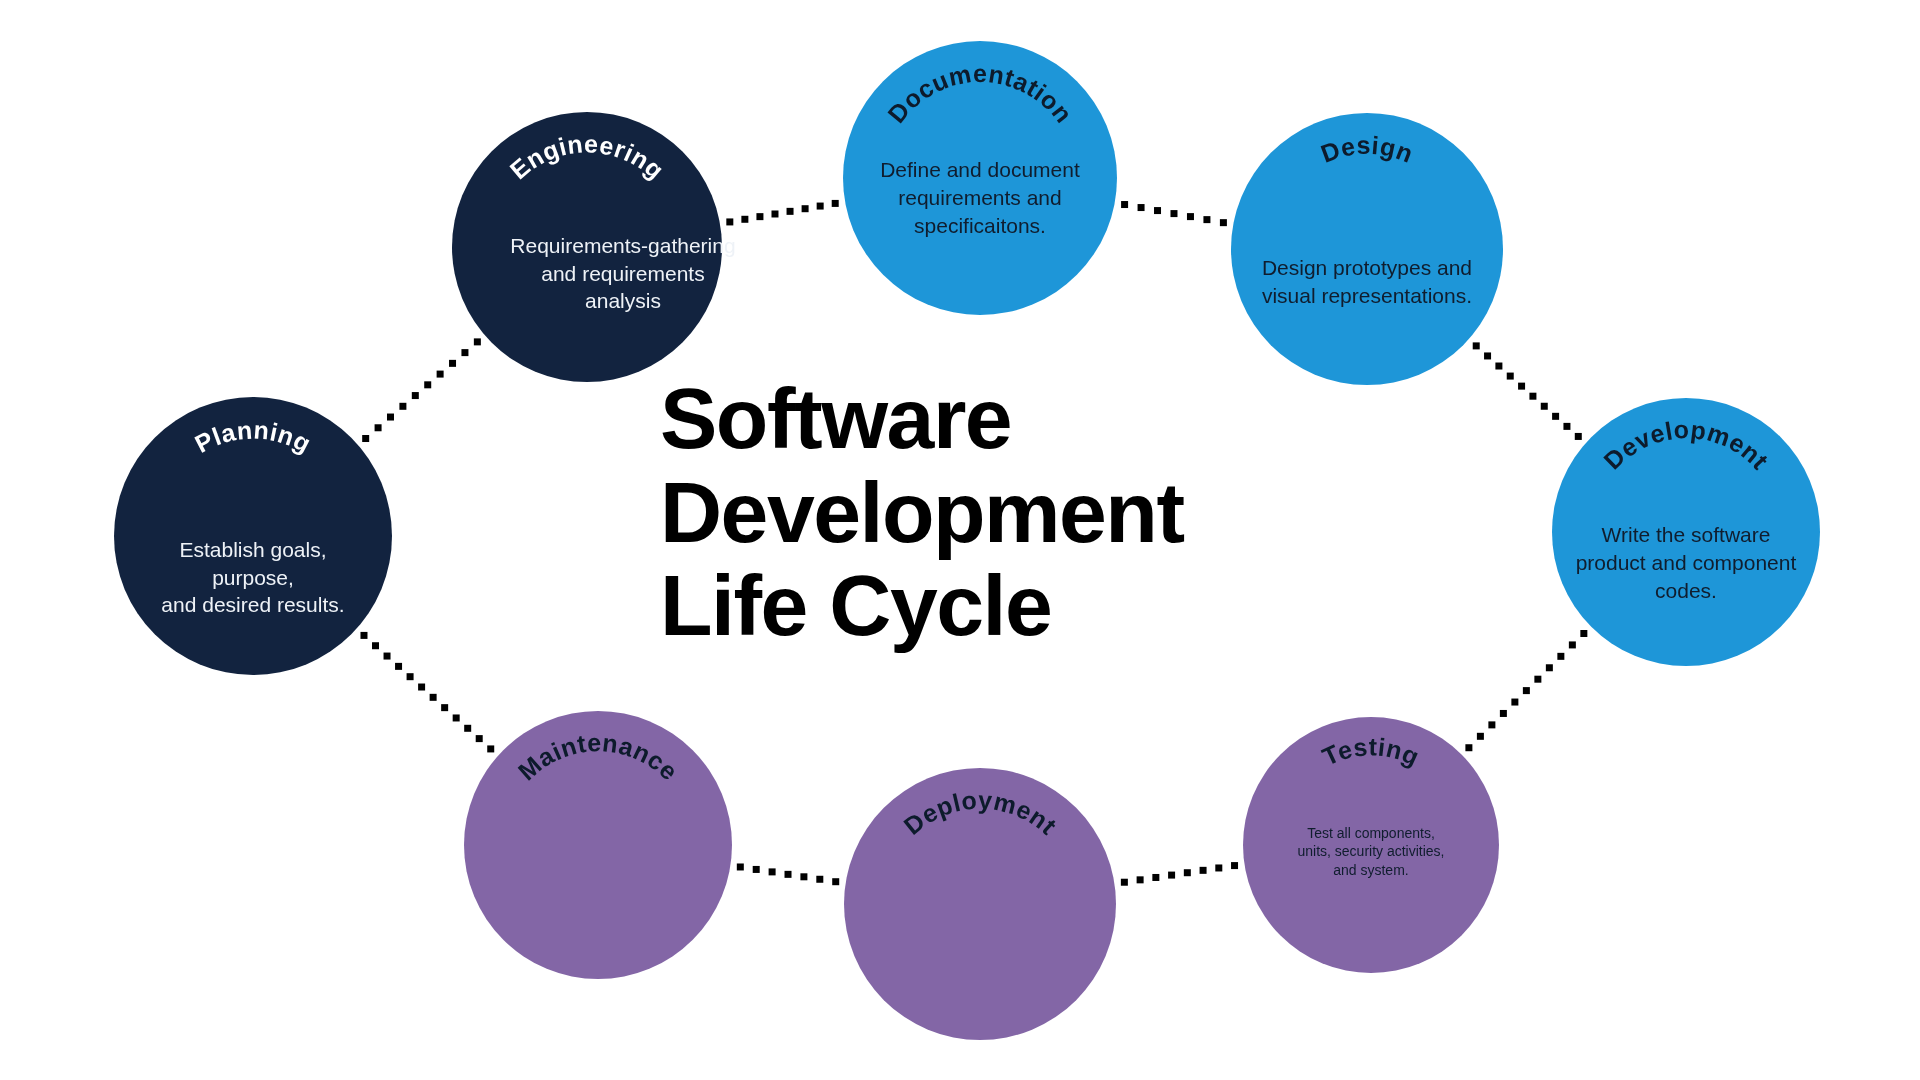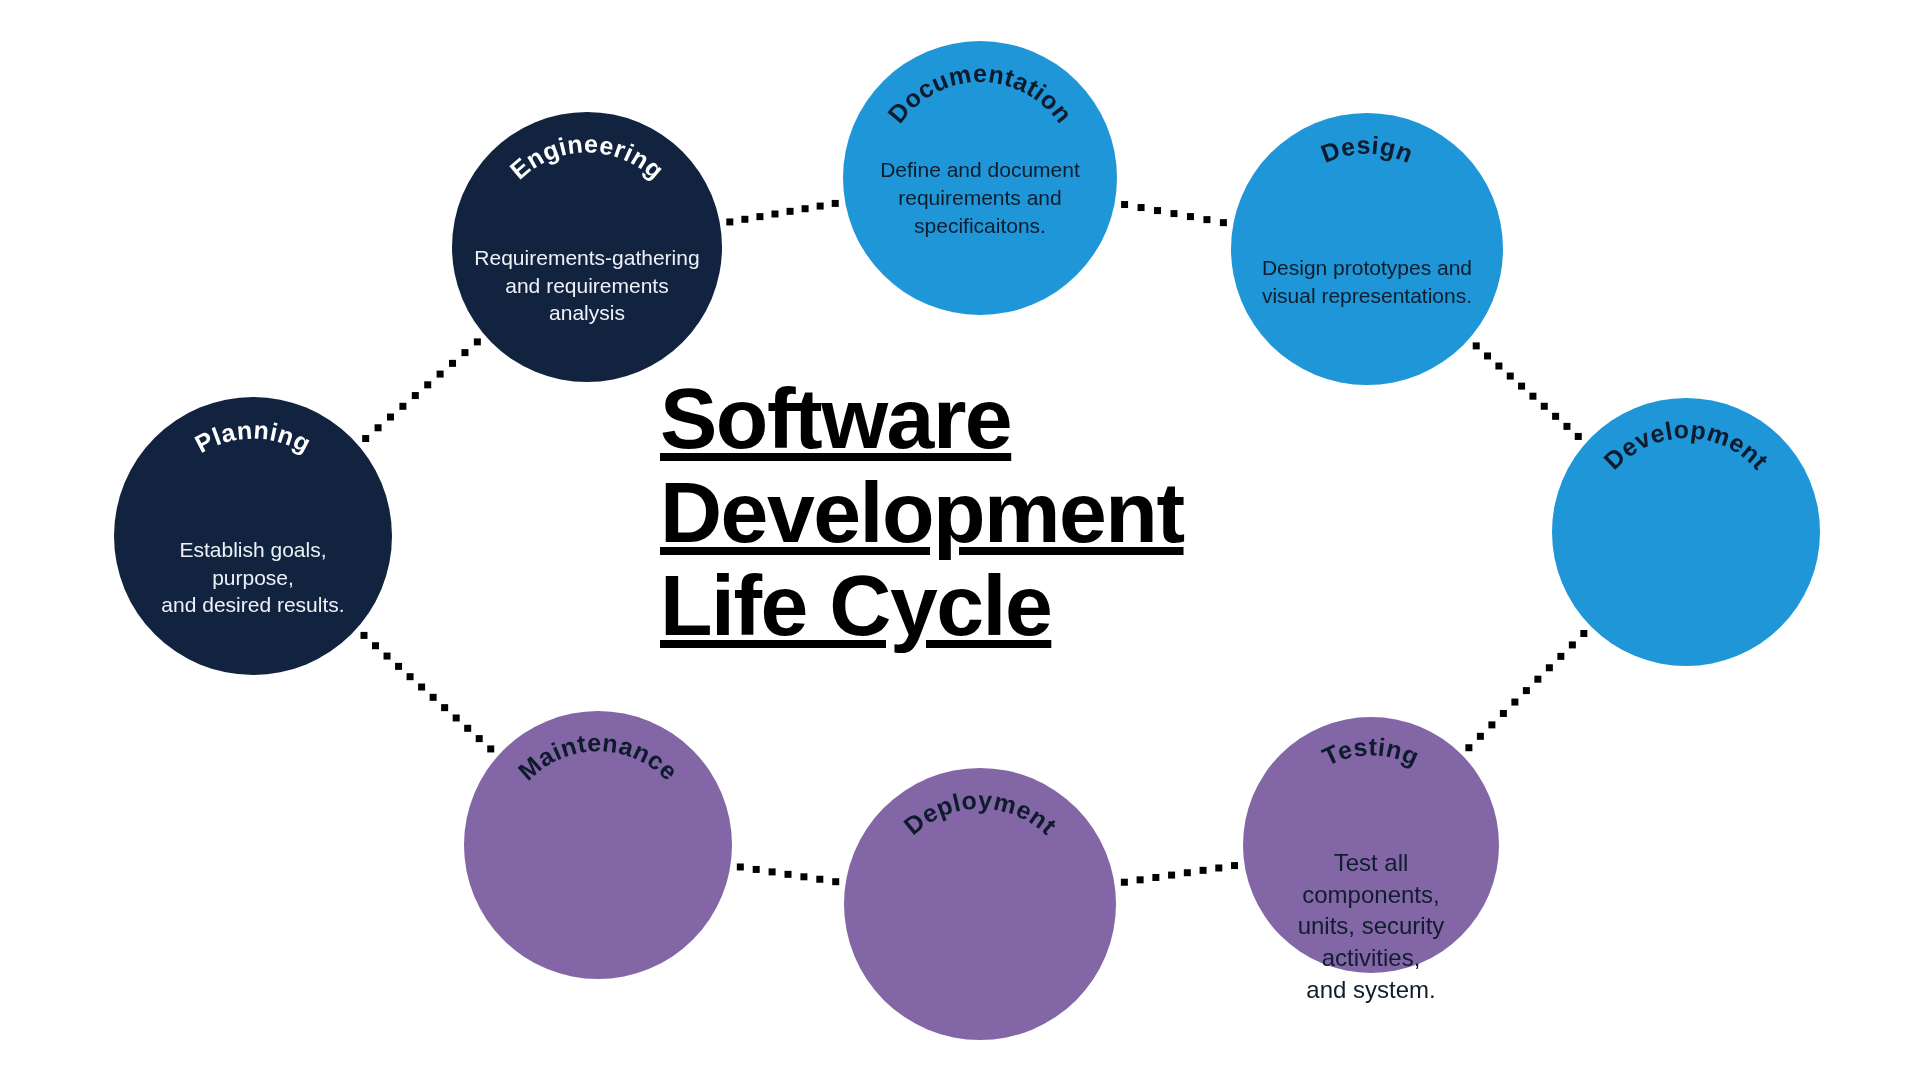--- a/index.html
+++ b/index.html
@@ -176,21 +176,21 @@
         <div class="node-body" style="font-size: 21px; top: 139px;">Establish goals, purpose,
 and desired results.</div>
       </div>
       <div class="node theme-navy ink-light" style="left: 452px; top: 112px; width: 270px; height: 270px;">
         <svg class="node-arc" viewBox="0 0 270 270">
           <defs>
             <path id="arc-engineering-1" d="M 40.5 135 A 94.5 94.5 0 0 1 229.5 135" fill="none"></path>
           </defs>
           <text class="arc-text" font-size="25"><textPath href="#arc-engineering-1" xlink:href="#arc-engineering-1" startOffset="50%" text-anchor="middle">Engineering</textPath></text>
         </svg>
-        <div class="node-body" style="font-size: 21px; top: 132px;">Requirements-gathering
+        <div class="node-body" style="font-size: 21px; top: 120px; margin-left: 36px;">Requirements-gathering
 and requirements
 analysis</div>
       </div>
       <div class="node theme-blue ink-dark" style="left: 843px; top: 41px; width: 274px; height: 274px;">
         <svg class="node-arc" viewBox="0 0 274 274">
           <defs>
             <path id="arc-documentation-2" d="M 41.10000000000001 137 A 95.89999999999999 95.89999999999999 0 0 1 232.89999999999998 137" fill="none"></path>
           </defs>
           <text class="arc-text" font-size="25"><textPath href="#arc-documentation-2" xlink:href="#arc-documentation-2" startOffset="50%" text-anchor="middle">Documentation</textPath></text>
         </svg>
@@ -208,29 +208,32 @@
         <div class="node-body" style="font-size: 21px; top: 141.44px;">Design prototypes and
 visual representations.</div>
       </div>
       <div class="node theme-blue ink-dark" style="left: 1552px; top: 398px; width: 268px; height: 268px;">
         <svg class="node-arc" viewBox="0 0 268 268">
           <defs>
             <path id="arc-development-4" d="M 40.2 134 A 93.8 93.8 0 0 1 227.8 134" fill="none"></path>
           </defs>
           <text class="arc-text" font-size="25"><textPath href="#arc-development-4" xlink:href="#arc-development-4" startOffset="50%" text-anchor="middle">Development</textPath></text>
         </svg>
+        <div class="node-body" style="font-size: 21px; top: 123.28px;">Write the software
+product and component
+codes.</div>
       </div>
       <div class="node theme-purple ink-dark" style="left: 1243px; top: 717px; width: 256px; height: 256px;">
         <svg class="node-arc" viewBox="0 0 256 256">
           <defs>
             <path id="arc-testing-5" d="M 38.400000000000006 128 A 89.6 89.6 0 0 1 217.6 128" fill="none"></path>
           </defs>
           <text class="arc-text" font-size="25"><textPath href="#arc-testing-5" xlink:href="#arc-testing-5" startOffset="50%" text-anchor="middle">Testing</textPath></text>
         </svg>
-        <div class="node-body" style="font-size: 24px; top: 130px;">Test all components,
+        <div class="node-body" style="font-size: 14px; top: 107px;">Test all components,
 units, security activities,
 and  system.</div>
       </div>
       <div class="node theme-purple ink-dark" style="left: 844px; top: 768px; width: 272px; height: 272px;">
         <svg class="node-arc" viewBox="0 0 272 272">
           <defs>
             <path id="arc-deployment-6" d="M 40.80000000000001 136 A 95.19999999999999 95.19999999999999 0 0 1 231.2 136" fill="none"></path>
           </defs>
           <text class="arc-text" font-size="25"><textPath href="#arc-deployment-6" xlink:href="#arc-deployment-6" startOffset="50%" text-anchor="middle">Deployment</textPath></text>
         </svg>
@@ -238,17 +241,17 @@
       <div class="node theme-purple ink-dark" style="left: 464px; top: 711px; width: 268px; height: 268px;">
         <svg class="node-arc" viewBox="0 0 268 268">
           <defs>
             <path id="arc-maintenance-7" d="M 40.2 134 A 93.8 93.8 0 0 1 227.8 134" fill="none"></path>
           </defs>
           <text class="arc-text" font-size="25"><textPath href="#arc-maintenance-7" xlink:href="#arc-maintenance-7" startOffset="50%" text-anchor="middle">Maintenance</textPath></text>
         </svg>
       </div>
     </div>
 
-  <div id="title" style="left: 660px; top: 372px; font-size: 86px; color: rgb(0, 0, 0); text-decoration: underline;">Software
+  <div id="title" style="left: 660px; top: 372px; font-size: 86px; color: rgb(0, 0, 0);">Software
 Development
 Life Cycle</div>
 
 </div>
 
 </body></html>

